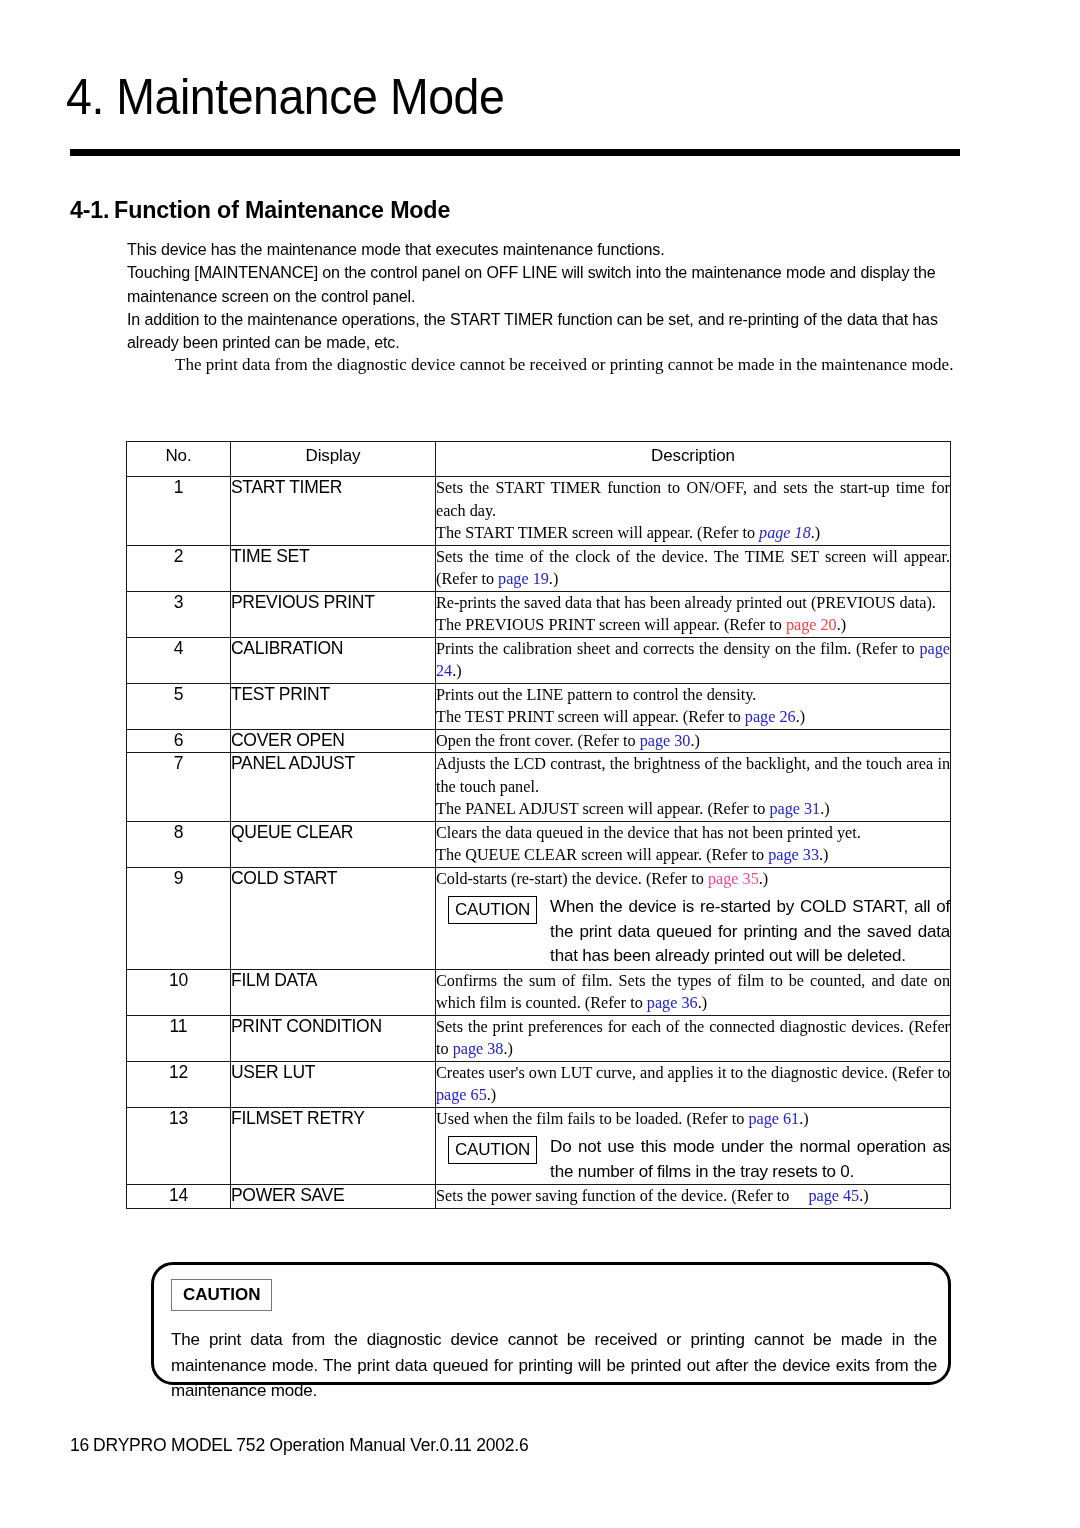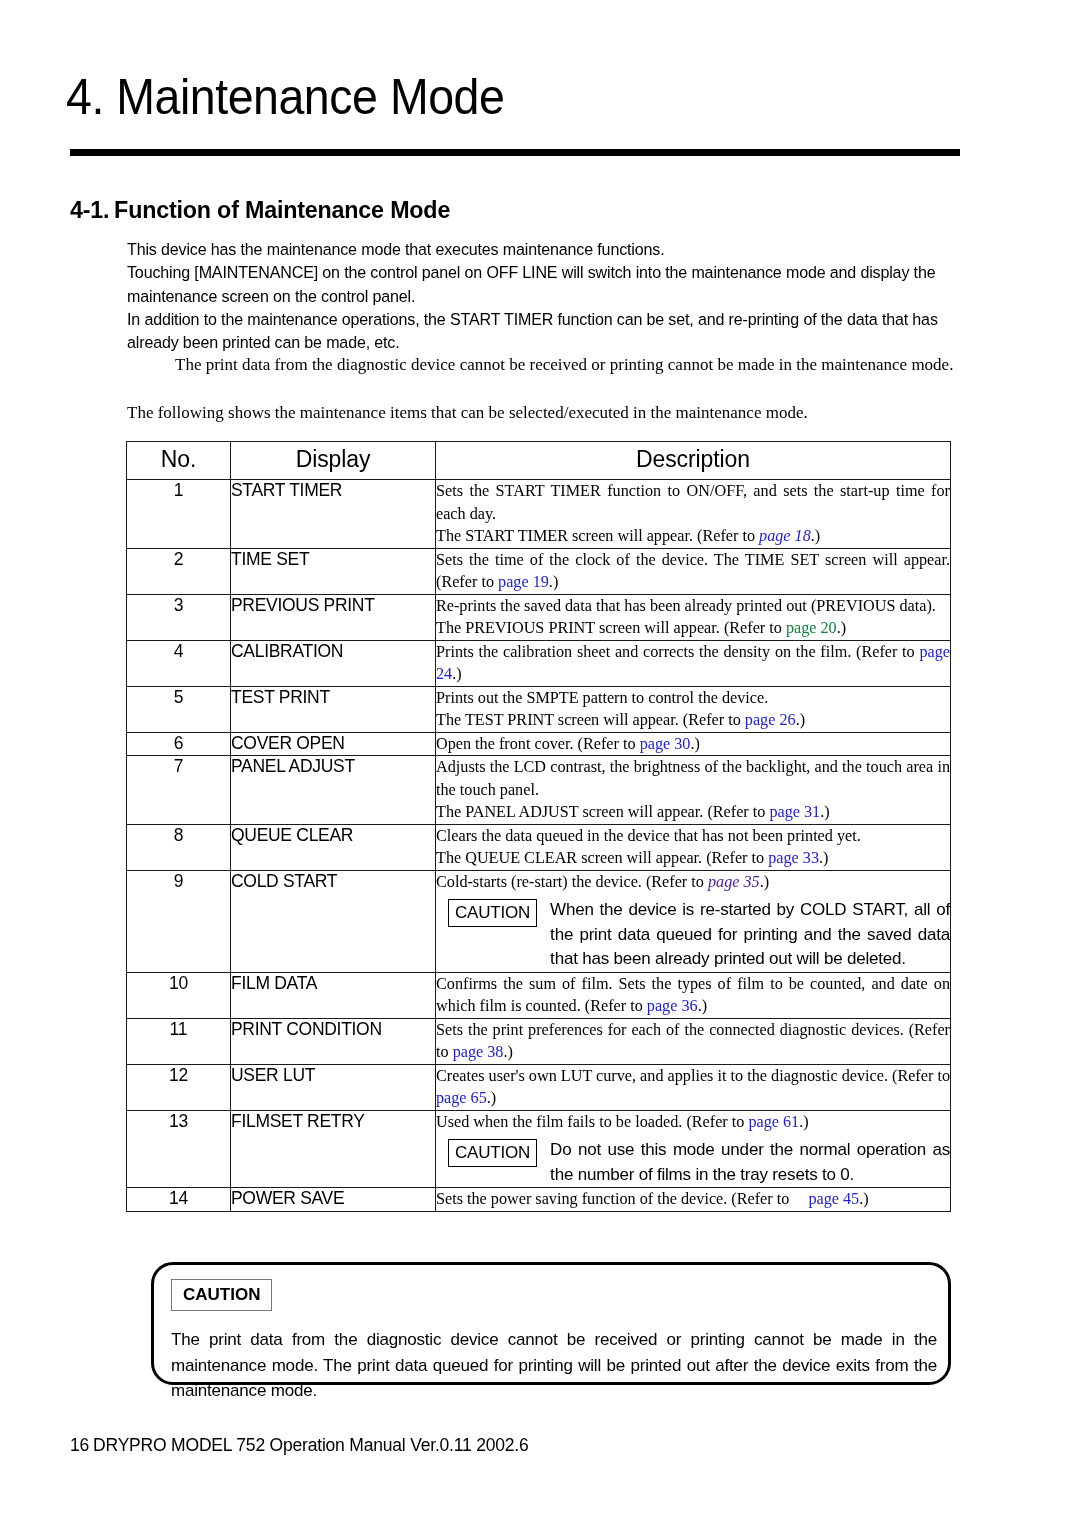--- a/index.html
+++ b/index.html
@@ -110,21 +110,21 @@
     padding: 0;
     vertical-align: top;
   }
   .col-no   { width: 104px; }
   .col-disp { width: 205px; }
   .col-desc { width: 515px; }
 
   .maint-table thead th {
     text-align: center;
     font-weight: 400;
-    font-size: 23px;
+    font-size: 17px;
     padding: 4px 0 6px 0;
     height: 24px;
     letter-spacing: -0.1px;
   }
 
   .cell-no {
     text-align: center;
     font-size: 17.5px;
     padding-top: 7px;
     letter-spacing: -0.2px;
@@ -239,21 +239,20 @@
   <div class="intro">
     <p>This device has the maintenance mode that executes maintenance functions.</p>
     <p>Touching [MAINTENANCE] on the control panel on OFF LINE will switch into the maintenance mode and display the maintenance screen on the control panel.</p>
     <p>In addition to the maintenance operations, the START TIMER function can be set, and re-printing of the data that has already been printed can be made, etc.</p>
   </div>
 
   <div class="note-serif">
     <p>The print data from the diagnostic device cannot be received or printing cannot be made in the maintenance mode.</p>
   </div>
 
-  <div class="lead-serif">The following shows the maintenance items that can be selected/executed in the maintenance mode.</div>
 
   <table class="maint-table">
     <colgroup>
       <col class="col-no">
       <col class="col-disp">
       <col class="col-desc">
     </colgroup>
     <thead>
       <tr>
         <th>No.</th>
@@ -275,35 +274,35 @@
           <td class="cell-disp">TIME SET</td>
           <td class="cell-desc">
             <span class="just">Sets the time of the clock of the device. The TIME SET screen will appear. (Refer to <span class="pageref" style="color: rgb(34, 34, 204);">page 19</span>.)</span>
           </td>
         </tr>
         <tr>
           <td class="cell-no">3</td>
           <td class="cell-disp">PREVIOUS PRINT</td>
           <td class="cell-desc">
             <span class="line">Re-prints the saved data that has been already printed out (PREVIOUS data).</span>
-            <span class="line">The PREVIOUS PRINT screen will appear. (Refer to <span class="pageref" style="color: #15803d;">page 20</span>.)</span>
+            <span class="line">The PREVIOUS PRINT screen will appear. (Refer to <span class="pageref" style="color: #ef4444;">page 20</span>.)</span>
           </td>
         </tr>
         <tr>
           <td class="cell-no">4</td>
           <td class="cell-disp">CALIBRATION</td>
           <td class="cell-desc">
             <span class="just">Prints the calibration sheet and corrects the density on the film. (Refer to <span class="pageref" style="color: rgb(34, 34, 204);">page 24</span>.)</span>
           </td>
         </tr>
         <tr>
           <td class="cell-no">5</td>
           <td class="cell-disp">TEST PRINT</td>
           <td class="cell-desc">
-            <span class="line">Prints out the SMPTE pattern to control the device.</span>
+            <span class="line">Prints out the LINE pattern to control the density.</span>
             <span class="line">The TEST PRINT screen will appear. (Refer to <span class="pageref" style="color: rgb(34, 34, 204);">page 26</span>.)</span>
           </td>
         </tr>
         <tr>
           <td class="cell-no">6</td>
           <td class="cell-disp">COVER OPEN</td>
           <td class="cell-desc">
             <span class="line">Open the front cover. (Refer to <span class="pageref" style="color: rgb(34, 34, 204);">page 30</span>.)</span>
           </td>
         </tr>
@@ -320,21 +319,21 @@
           <td class="cell-disp">QUEUE CLEAR</td>
           <td class="cell-desc">
             <span class="line">Clears the data queued in the device that has not been printed yet.</span>
             <span class="line">The QUEUE CLEAR screen will appear. (Refer to <span class="pageref" style="color: rgb(34, 34, 204);">page 33</span>.)</span>
           </td>
         </tr>
         <tr>
           <td class="cell-no">9</td>
           <td class="cell-disp">COLD START</td>
           <td class="cell-desc">
-            <span class="line">Cold-starts (re-start) the device. (Refer to <span class="pageref" style="color: #4c1d95; font-style: italic;">page 35</span>.)</span>
+            <span class="line">Cold-starts (re-start) the device. (Refer to <span class="pageref" style="color: #ec4899;">page 35</span>.)</span>
             <div class="inline-caution">
               <div class="inline-caution-label">CAUTION</div>
               <div class="inline-caution-text">When the device is re-started by COLD START, all of the print data queued for printing and the saved data that has been already printed out will be deleted.</div>
             </div>
           </td>
         </tr>
         <tr>
           <td class="cell-no">10</td>
           <td class="cell-disp">FILM DATA</td>
           <td class="cell-desc">

